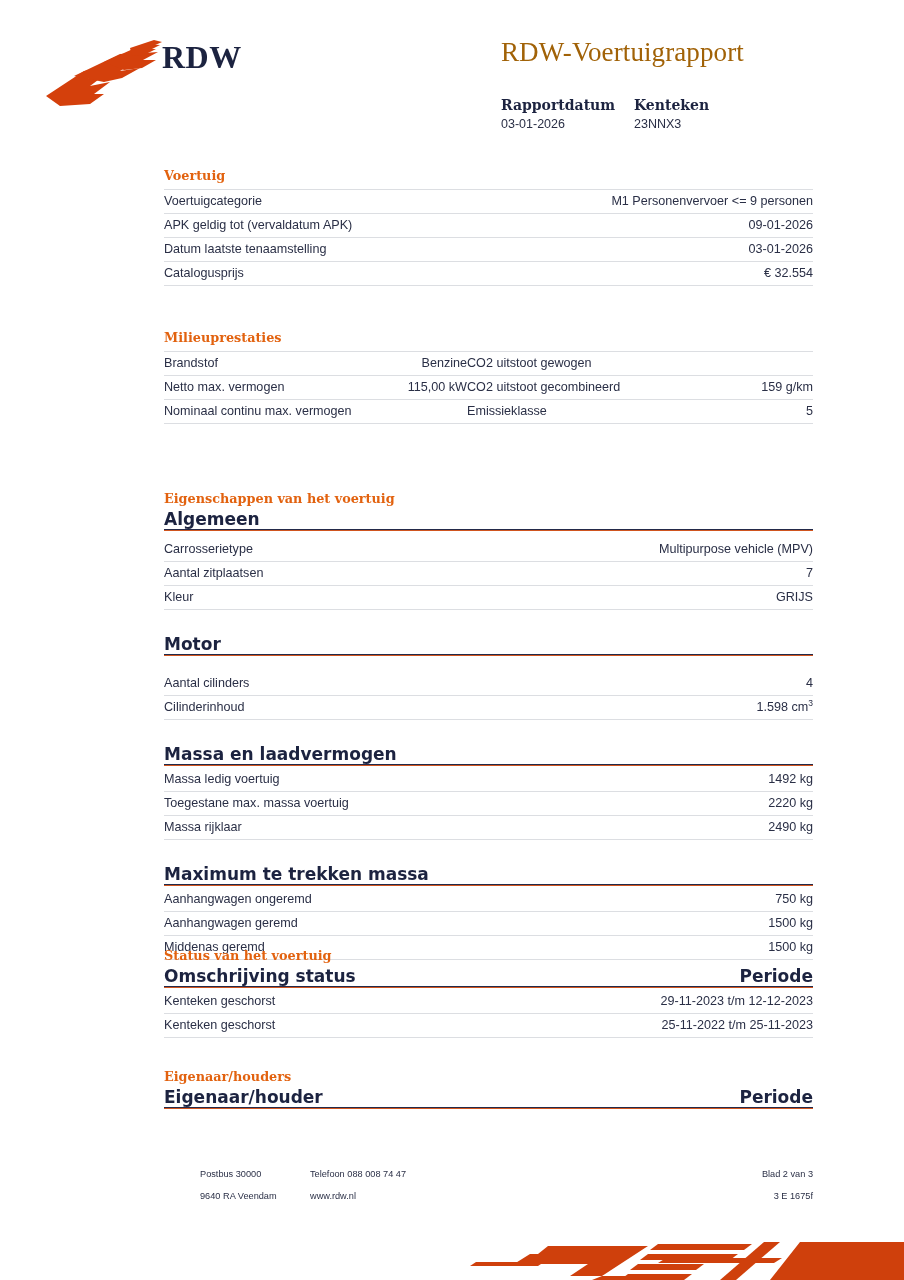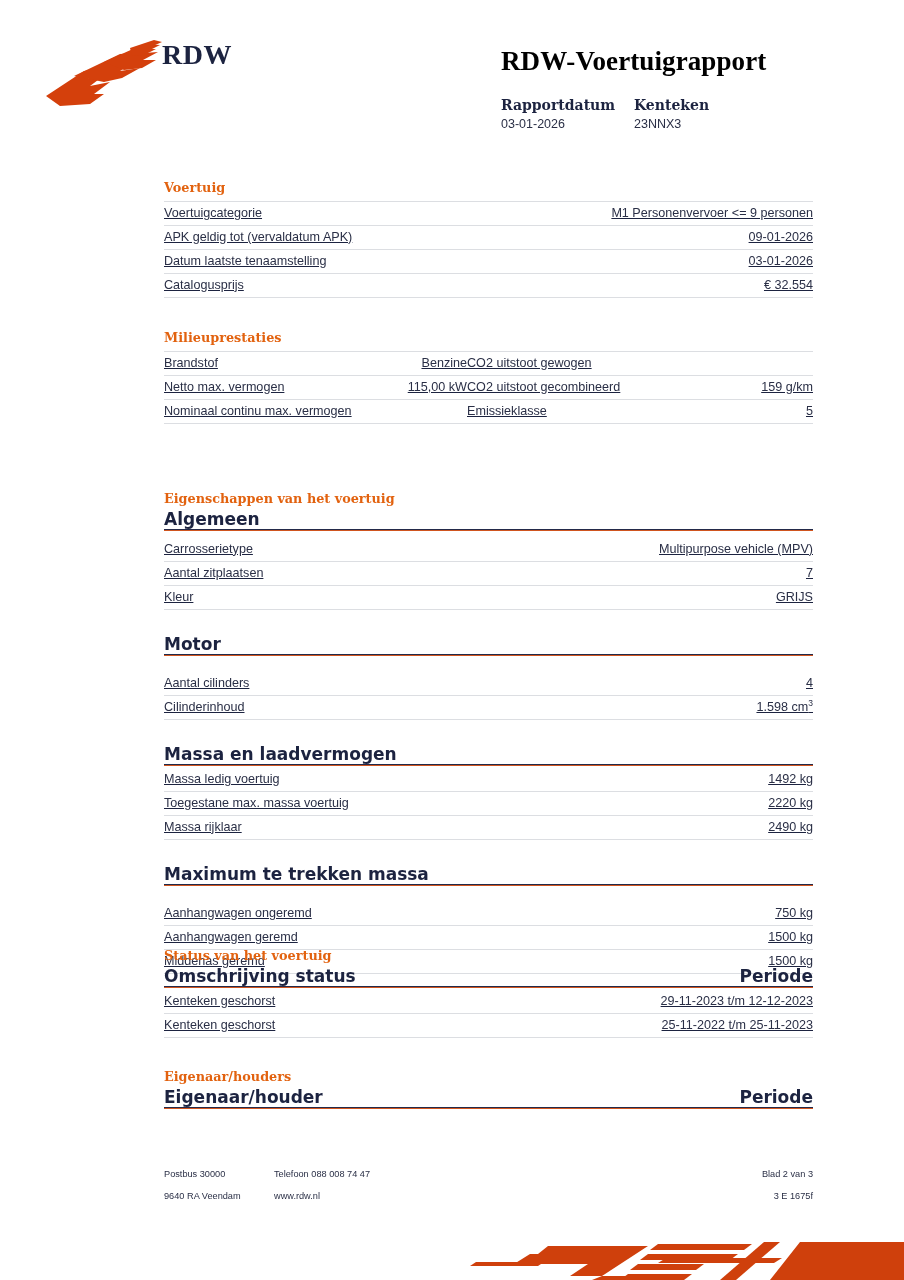--- a/index.html
+++ b/index.html
@@ -35,35 +35,35 @@
     left: 0;
     top: 5px;
     width: 118px;
     height: 72px;
   }
   .logo-word {
     position: absolute;
     left: 118px;
     top: 8px;
     font-family: "Liberation Serif", "DejaVu Serif", serif;
-    font-size: 28px;
+    font-size: 32px;
     font-weight: 700;
     letter-spacing: 0.5px;
     color: #1c2340;
     line-height: 1;
   }
 
   .report-title {
     position: absolute;
     left: 501px;
-    top: 46px;
+    top: 37px;
     font-family: "Liberation Serif", "DejaVu Serif", serif;
     font-size: 27px;
-    font-weight: 700;
-    color: #000000;
+    font-weight: 400;
+    color: #a16207;
     letter-spacing: 0.1px;
     white-space: nowrap;
   }
 
   .meta {
     position: absolute;
     left: 501px;
     top: 97px;
     display: flex;
   }
@@ -117,21 +117,20 @@
   .rule-orange {
     border-top: 1.3px solid #d0551f;
     height: 0;
     margin-top: 0;
   }
 
   table.rows {
     width: 100%;
     border-collapse: collapse;
     table-layout: fixed;
-    text-decoration: underline;
   }
   table.rows td {
     font-size: 12.6px;
     line-height: 15px;
     color: #2a2f46;
     padding: 3.5px 0 4.5px 0;
     border-bottom: 1px solid #dcdee2;
     vertical-align: baseline;
     font-weight: 400;
   }
@@ -154,20 +153,21 @@
     top: 1168px;
     width: 649px;
     font-size: 9.2px;
     line-height: 13px;
     color: #2a2f46;
   }
   .footer-row {
     display: flex;
     height: 22px;
     align-items: flex-start;
+    margin-left: 36px;
   }
   .f-a { width: 110px; }
   .f-b { flex: 1; }
   .f-c { text-align: left; white-space: nowrap; }
 
   .bottom-art {
     position: absolute;
     left: 452px;
     top: 1218px;
     width: 452px;
@@ -198,21 +198,21 @@
     <div class="meta-col">
       <div class="meta-label">Rapportdatum</div>
       <div class="meta-value">03-01-2026</div>
     </div>
     <div class="meta-col">
       <div class="meta-label">Kenteken</div>
       <div class="meta-value">23NNX3</div>
     </div>
   </div>
 
-  <div class="section" style="top:180px;">
+  <div class="section" style="top:168px;">
     <div class="sec-title">Voertuig</div>
     <table class="rows">
       <tbody>
         <tr class="first">
           <td class="lbl">Voertuigcategorie</td>
           <td class="val">M1 Personenvervoer &lt;= 9 personen</td>
         </tr>
         <tr>
           <td class="lbl">APK geldig tot (vervaldatum APK)</td>
           <td class="val">09-01-2026</td>
@@ -319,21 +319,21 @@
             <td class="lbl">Massa rijklaar</td>
             <td class="val">2490 kg</td>
           </tr>
         </tbody>
       </table>
     </div>
 
     <div style="margin-top:27px;">
       <div class="sub-title">Maximum te trekken massa</div>
       <div class="rule-orange"></div>
-      <table class="rows" style="margin-top:16px;">
+      <table class="rows" style="margin-top:2px;">
         <tbody>
           <tr>
             <td class="lbl">Aanhangwagen ongeremd</td>
             <td class="val">750 kg</td>
           </tr>
           <tr>
             <td class="lbl">Aanhangwagen geremd</td>
             <td class="val">1500 kg</td>
           </tr>
           <tr>

